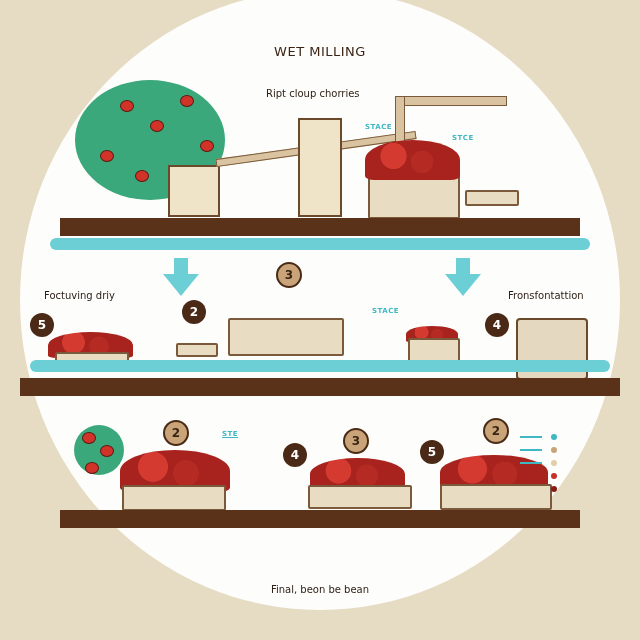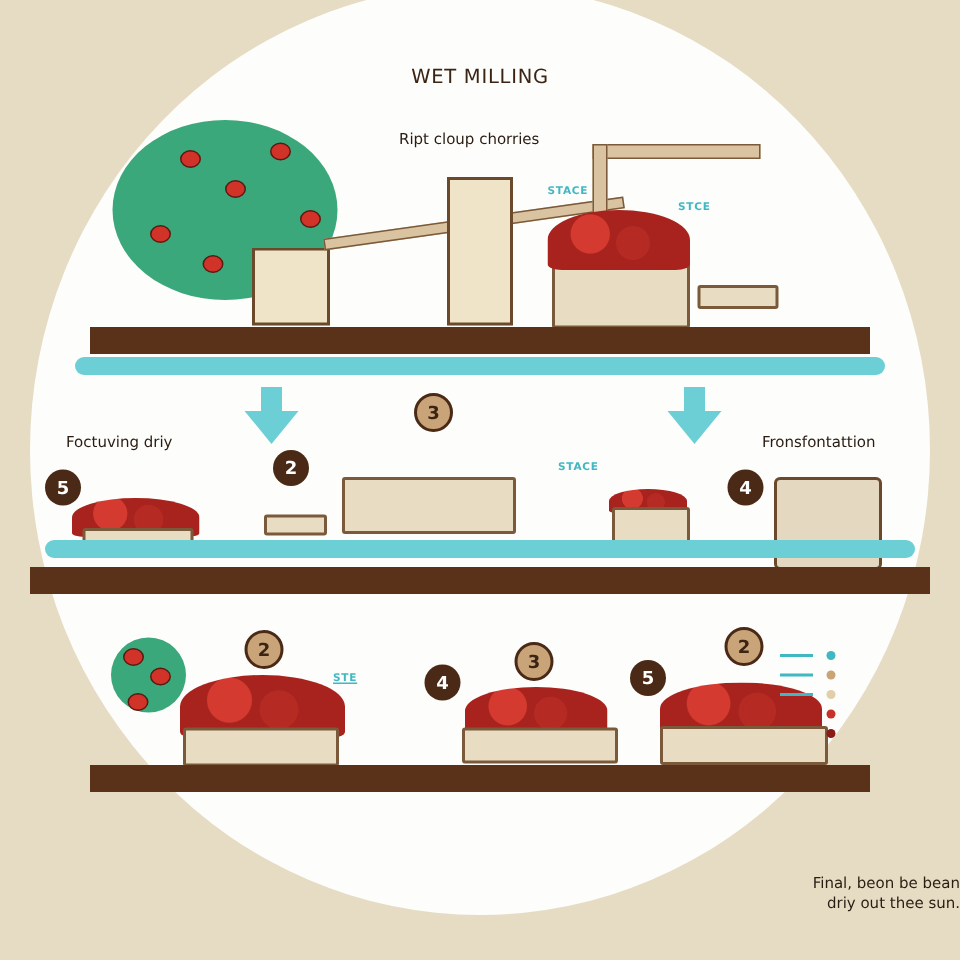--- a/index.html
+++ b/index.html
@@ -13,21 +13,21 @@
   .ground{position:absolute;height:18px;background:#5a3219;}
   .water{position:absolute;height:12px;background:#6dcfd6;border-radius:6px;}
   .arrow{position:absolute;width:0;height:0;border-left:18px solid transparent;border-right:18px solid transparent;border-top:22px solid #6dcfd6;}
   .arrow-stem{position:absolute;width:14px;height:18px;background:#6dcfd6;}
   .tub{position:absolute;background:#e8dcc2;border:2px solid #7a5a3a;border-radius:2px;}
   .pile{position:absolute;border-radius:50% 50% 10% 10%;background:radial-gradient(circle at 30% 40%,#d43a30 0 18%,transparent 19%),radial-gradient(circle at 60% 55%,#b52a22 0 18%,transparent 19%),#a8231d;}
   .tree{position:absolute;border-radius:50%;background:#3aa87a;}
   .berry{position:absolute;width:12px;height:10px;border-radius:50%;background:#d23328;border:1px solid #5a1a12;}
   .house{position:absolute;background:#efe3c8;border:2px solid #6a4a2a;}
   .pipe{position:absolute;background:#d9c3a0;border:1px solid #7a5a3a;}
-  .final{position:absolute;top:583px;left:0;width:640px;text-align:right;font-size:10px;color:#2a1c12;line-height:13px;}
+  .final{position:absolute;top:583px;left:0;width:640px;text-align:center;font-size:10px;color:#2a1c12;line-height:13px;}
   .legend-line{position:absolute;height:2px;background:#3fb8c4;width:22px;}
   .legend-dot{position:absolute;width:6px;height:6px;border-radius:50%;}
   .fan{position:absolute;background:#e5d8c0;border:2px solid #6a4a2a;border-radius:4px;}
 </style>
 </head>
 <body>
 
 <div class="disc"></div>
 
 <div class="title">WET MILLING</div>
@@ -79,21 +79,21 @@
 <div class="tree" style="left:74px;top:425px;width:50px;height:50px;"></div>
 <div class="berry" style="left:82px;top:432px;"></div>
 <div class="berry" style="left:100px;top:445px;"></div>
 <div class="berry" style="left:85px;top:462px;"></div>
 
 <div class="num tan" style="left:163px;top:420px;">2</div>
 <div class="num" style="left:283px;top:443px;">4</div>
 <div class="num tan" style="left:343px;top:428px;">3</div>
 <div class="num" style="left:420px;top:440px;">5</div>
 <div class="num tan" style="left:483px;top:418px;">2</div>
-<div class="small" style="left:222px;top:448px;text-decoration:underline;">STE</div>
+<div class="small" style="left:222px;top:430px;text-decoration:underline;">STE</div>
 
 <div class="pile" style="left:120px;top:450px;width:110px;height:42px;"></div>
 <div class="tub" style="left:122px;top:485px;width:100px;height:22px;"></div>
 <div class="pile" style="left:310px;top:458px;width:95px;height:32px;"></div>
 <div class="tub" style="left:308px;top:485px;width:100px;height:20px;"></div>
 <div class="pile" style="left:440px;top:455px;width:108px;height:35px;"></div>
 <div class="tub" style="left:440px;top:484px;width:108px;height:22px;"></div>
 
 <div class="legend-line" style="left:520px;top:436px;"></div>
 <div class="legend-dot" style="left: 551px; top: 434px; background: rgb(63, 184, 196);" title="#3fb8c4"></div>
@@ -101,14 +101,13 @@
 <div class="legend-dot" style="left: 551px; top: 447px; background: rgb(201, 164, 120);" title="#c9a478"></div>
 <div class="legend-line" style="left:520px;top:462px;"></div>
 <div class="legend-dot" style="left: 551px; top: 460px; background: rgb(224, 207, 168);" title="#e0cfa8"></div>
 <div class="legend-dot" style="left: 551px; top: 473px; background: rgb(200, 48, 42);" title="#c8302a"></div>
 <div class="legend-dot" style="left: 551px; top: 486px; background: rgb(138, 26, 20);" title="#8a1a14"></div>
 
 <div class="ground" style="left:60px;top:510px;width:520px;"></div>
 
 <div class="final">
   <div>Final, beon be bean</div>
-  <div>driy out thee sun.</div>
 </div>
 
 </body></html>

